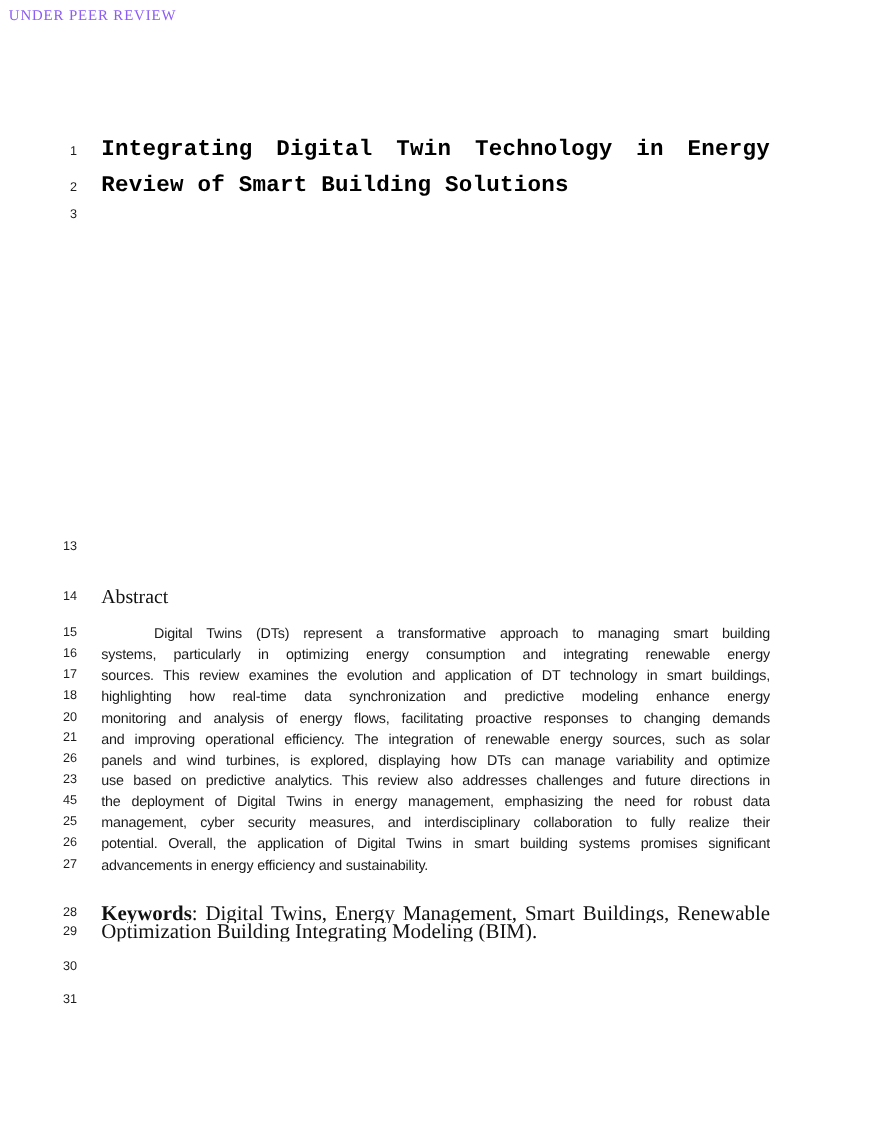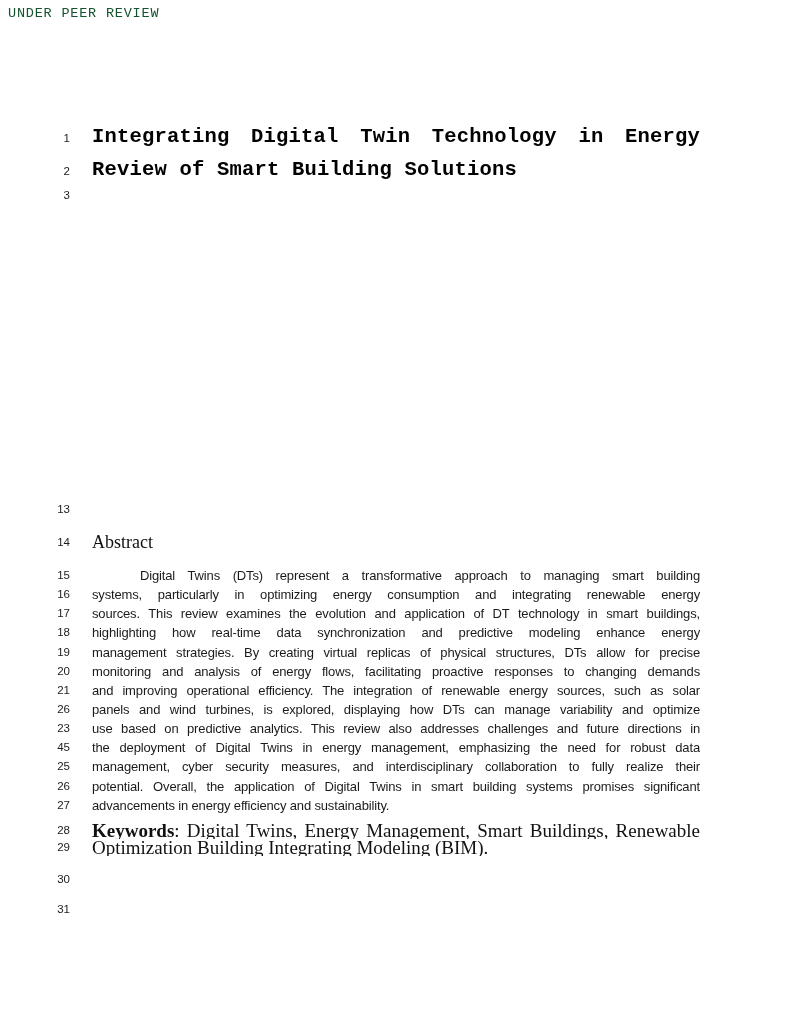--- a/index.html
+++ b/index.html
@@ -11,24 +11,24 @@
     font-family: "Liberation Sans", sans-serif;
     color: #1b1b1b;
     overflow: hidden;
   }
   .page { position: absolute; inset: 0; background: #ffffff; }
 
   .banner {
     position: absolute;
     top: 6px;
     left: 8px;
-    font-family: Liberation Mono, monospace;
+    font-family: Liberation Serif, serif;
     font-size: 13.5px;
     letter-spacing: 0.8px;
-    color: #14532d;
+    color: #8b5cf6;
     white-space: nowrap;
   }
 
   .block { position: absolute; left: 0; width: 791px; }
 
   .row { display: flex; align-items: flex-start; }
   .num {
     flex: 0 0 70px;
     text-align: right;
     font-family: "Liberation Sans", sans-serif;
@@ -48,21 +48,21 @@
     font-size: 20.5px;
     color: #000000;
     height: 33px;
     overflow: hidden;
     letter-spacing: 0.2px;
   }
   .title-row .num { position: relative; top: 2px; }
   .empty-row { height: 19px; line-height: 19px; }
 
   
-  #row13-block { top: 500px; }
+  #row13-block { top: 488px; }
   #row30-block { top: 870px; }
   #row31-block { top: 900px; }
 
   
   #abstract-label-block { top: 533px; }
   .label-row { height: 19px; line-height: 19px; }
   .label-row .content {
     font-family: "Liberation Serif", serif;
     font-size: 18px;
     color: #111111;
@@ -139,24 +139,20 @@
     </div>
     <div class="row a-row">
       <div class="num">17</div>
       <div class="content just">sources. This review examines the evolution and application of DT technology in smart buildings,</div>
     </div>
     <div class="row a-row">
       <div class="num">18</div>
       <div class="content just">highlighting how real-time data synchronization and predictive modeling enhance energy</div>
     </div>
     <div class="row a-row">
-      <div class="num">19</div>
-      <div class="content just">management strategies. By creating virtual replicas of physical structures, DTs allow for precise</div>
-    </div>
-    <div class="row a-row">
       <div class="num">20</div>
       <div class="content just">monitoring and analysis of energy flows, facilitating proactive responses to changing demands</div>
     </div>
     <div class="row a-row">
       <div class="num">21</div>
       <div class="content just">and improving operational efficiency. The integration of renewable energy sources, such as solar</div>
     </div>
     <div class="row a-row">
       <div class="num">26</div>
       <div class="content just">panels and wind turbines, is explored, displaying how DTs can manage variability and optimize</div>

